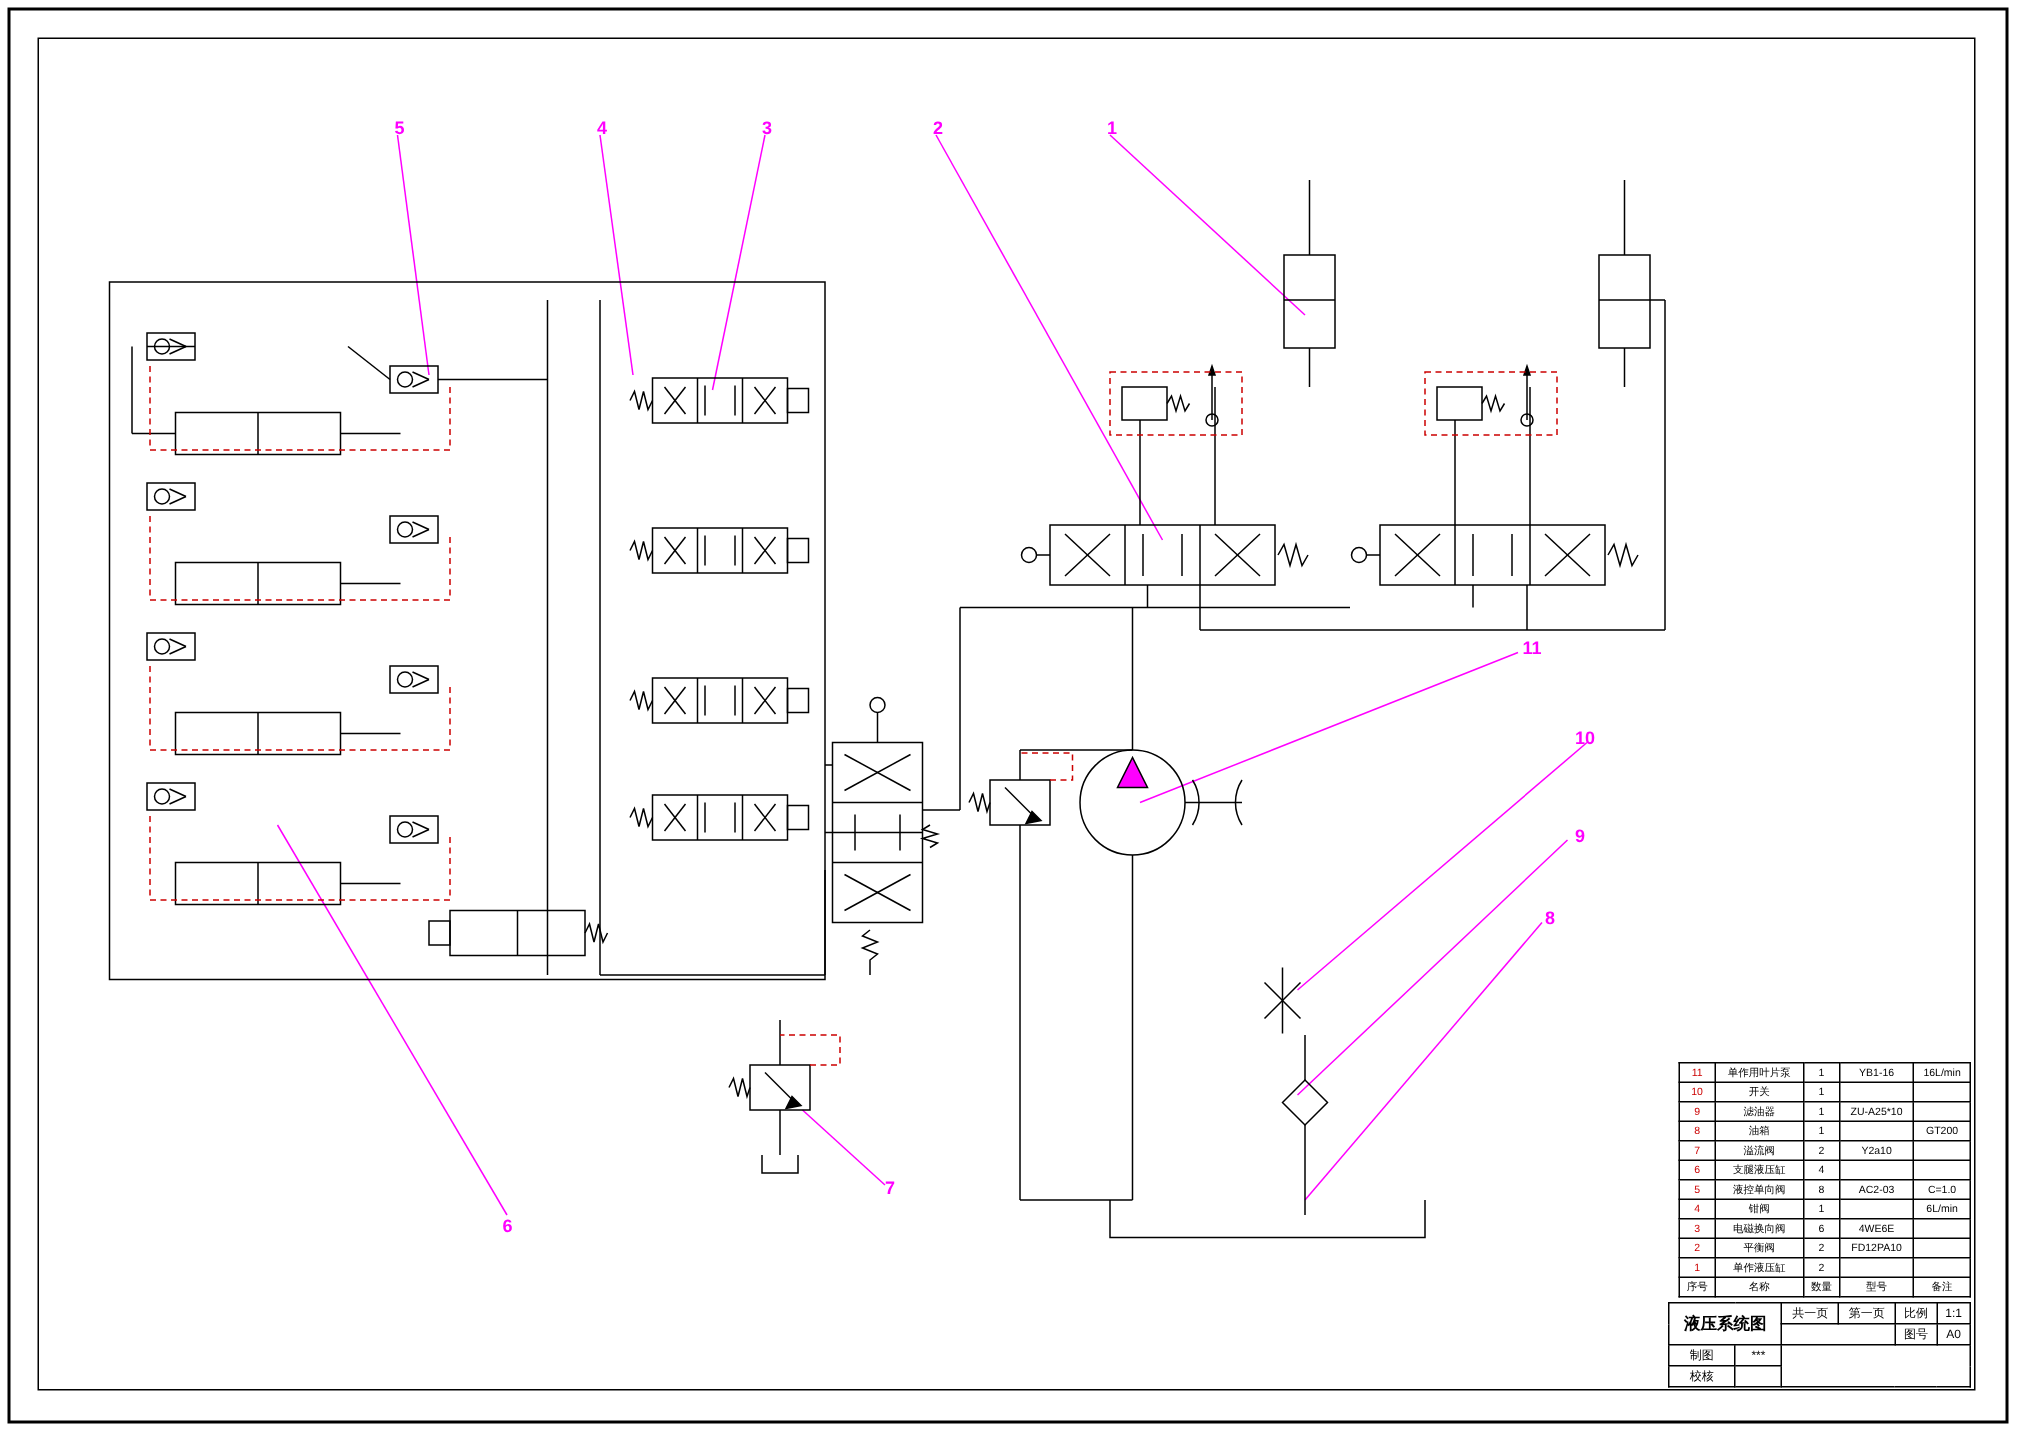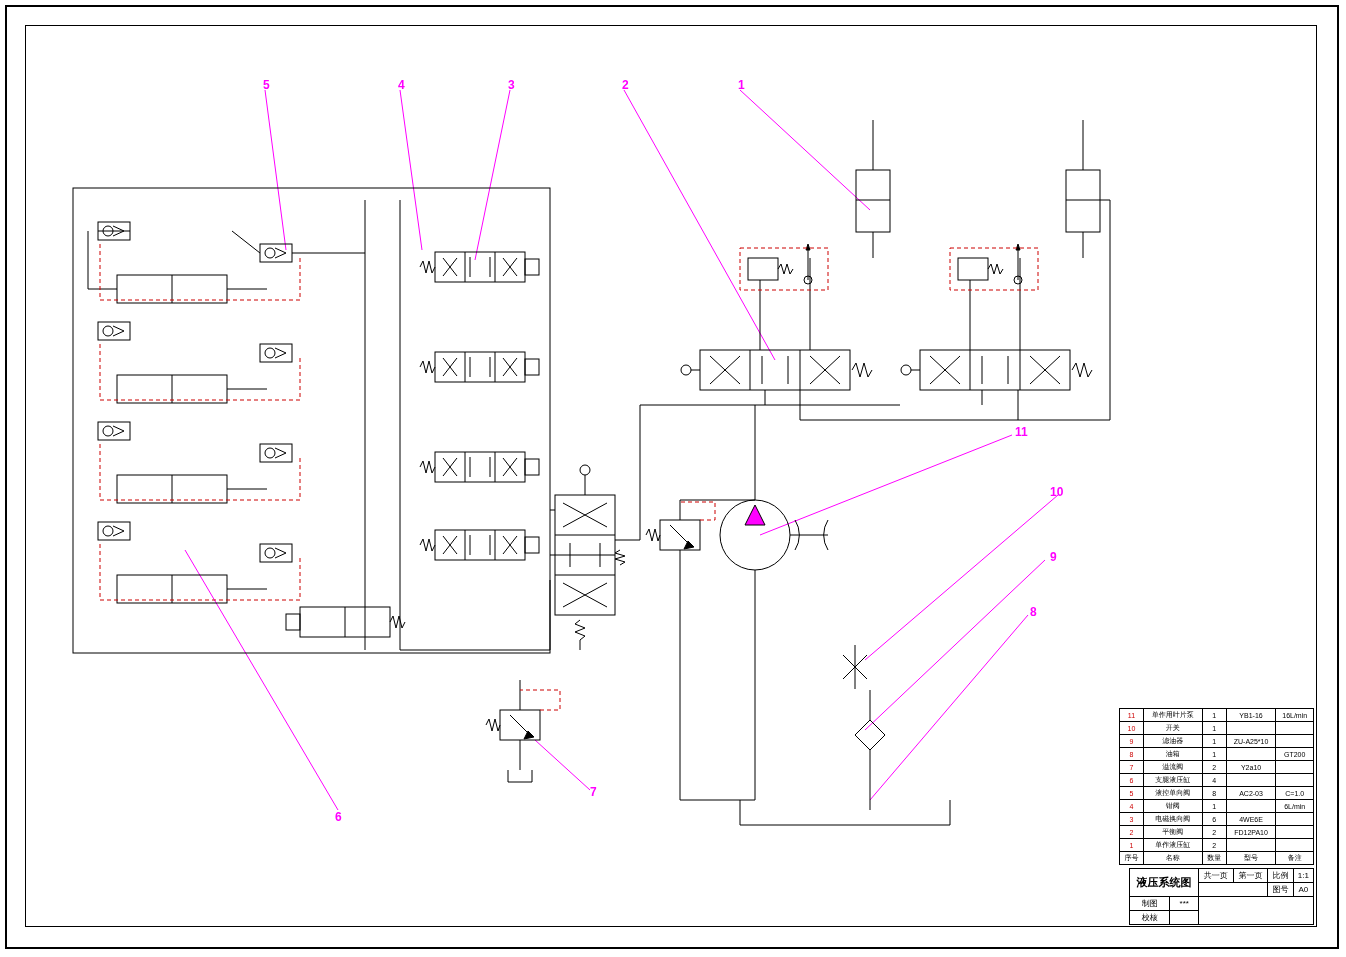--- a/index.html
+++ b/index.html
@@ -370,21 +370,21 @@
       <tr>
         <td>序号</td>
         <td>名称</td>
         <td>数量</td>
         <td>型号</td>
         <td>备注</td>
       </tr>
     </tfoot>
   </table>
 
-  <table class="footer-tbl" style="right:32px;bottom:32px;width:185px;">
+  <table class="footer-tbl" style="right:32px;bottom:32px;width:202px;">
     <tbody>
         <tr>
       <td rowspan="2" colspan="2" class="title">液压系统图</td>
       <td>共一页</td>
       <td>第一页</td>
       <td>比例</td>
       <td>1:1</td>
     </tr>
     <tr>
       <td colspan="2"></td>

